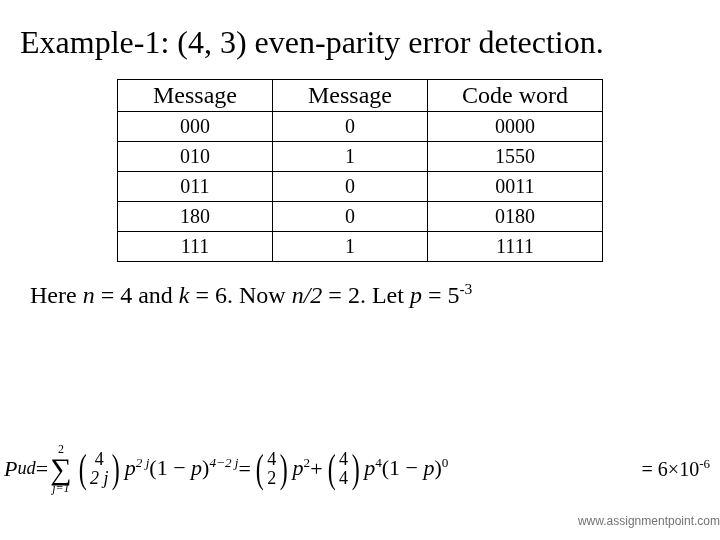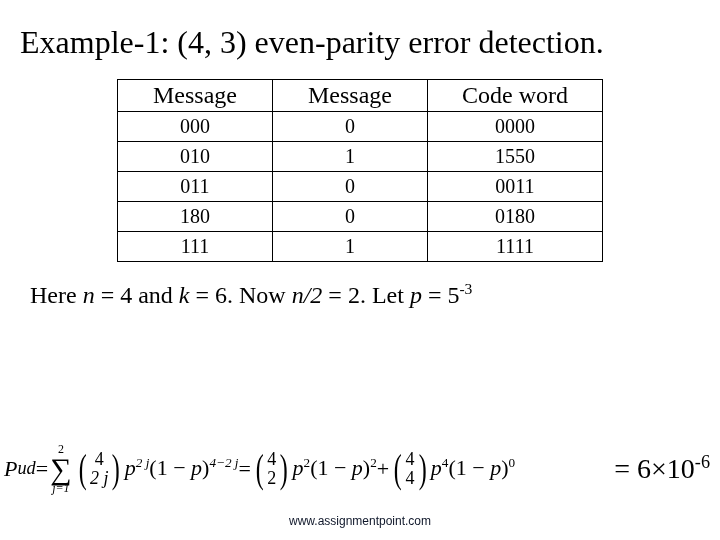--- a/index.html
+++ b/index.html
@@ -85,34 +85,34 @@
     display: inline-flex;
     flex-direction: column;
     align-items: center;
     font-size: 18px;
     line-height: 1.05;
     padding: 0 1px;
   }
   .term sup { font-size: 0.6em; }
 
   .result {
-    font-size: 28px;
+    font-size: 20px;
     white-space: nowrap;
     padding-left: 12px;
     text-align: right;
   }
 
   .footer {
     position: absolute;
     bottom: 12px;
     width: 100%;
-    text-align: center;
+    text-align: right;
     font-size: 12px;
     font-family: Arial, sans-serif;
-    color: #0f172a;
+    color: #737373;
   }
 </style>
 </head>
 <body>
 
 <div class="title">Example-1: (4, 3) even-parity  error detection.</div>
 
 <table class="parity">
   <thead>
     <tr>
@@ -177,21 +177,20 @@
     <span> = </span>
     <span class="binom">
       <span class="paren">(</span>
       <span class="stack">
         <span>4</span>
         <span>2</span>
       </span>
       <span class="paren">)</span>
     </span>
     <span class="term"><span class="it">p</span><sup>2</sup></span>
-    <span class="term"><span>(1 − </span><span class="it">p</span><span>)</span><sup>2</sup></span>
     <span> + </span>
     <span class="binom">
       <span class="paren">(</span>
       <span class="stack">
         <span>4</span>
         <span>4</span>
       </span>
       <span class="paren">)</span>
     </span>
     <span class="term"><span class="it">p</span><sup>4</sup></span>

